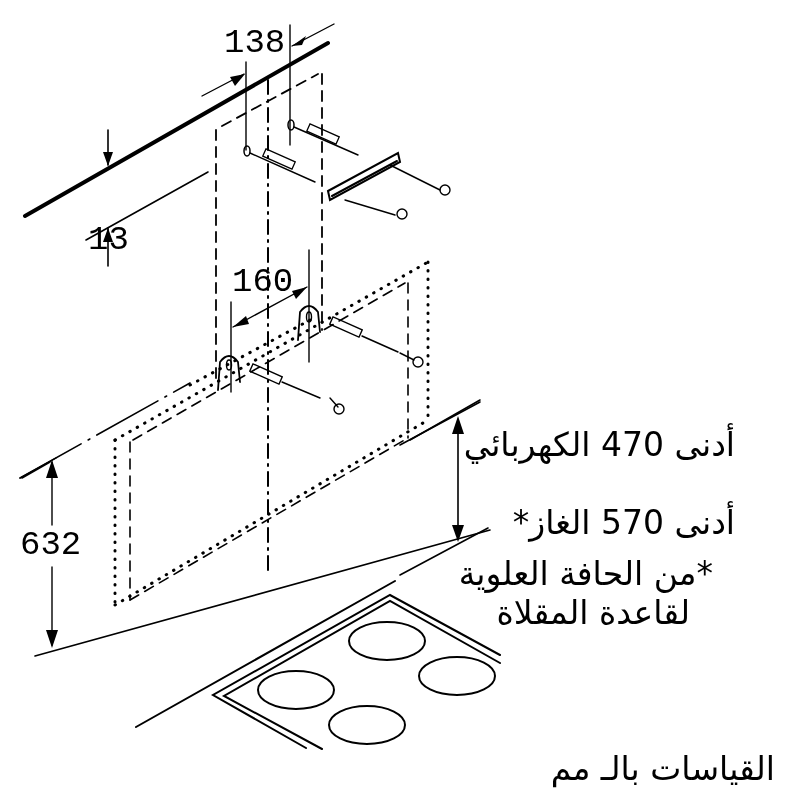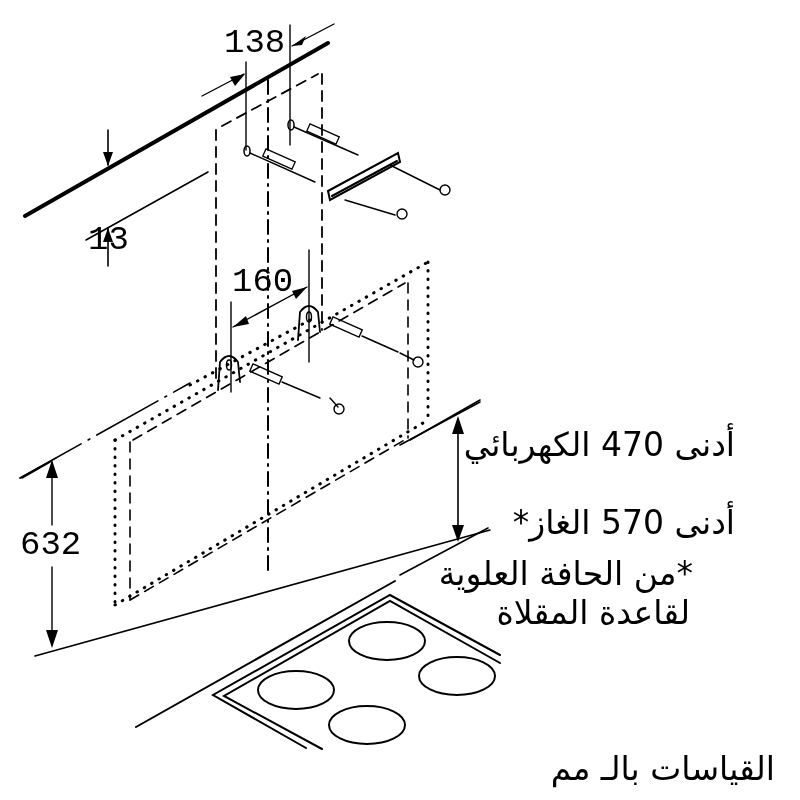--- a/index.html
+++ b/index.html
@@ -128,15 +128,15 @@
   </g>
 </svg>
 
 <div class="dim-label" style="left:224px; top:26px;">138</div>
 <div class="dim-label" style="left:88px; top:185px;margin-top:38px;">13</div>
 <div class="dim-label" style="left:232px; top:265px;">160</div>
 <div class="dim-label" style="left:20px; top:528px;">632</div>
 
 <div class="ar-text ar-note" style="right:65px; top:428px;">أدنى 470 الكهربائي</div>
 <div class="ar-text ar-note" style="right:65px; top:467px;margin-top:39px;">أدنى 570 الغاز*</div>
-<div class="ar-text ar-note" style="right:107px; top:557px;">*من الحافة العلوية</div>
+<div class="ar-text ar-note" style="right:87px; top:557px;">*من الحافة العلوية</div>
 <div class="ar-text ar-note" style="right:110px; top:596px;text-align:right;">لقاعدة المقلاة</div>
 <div class="ar-text ar-units" style="right:25px; top:752px;">القياسات بالـ مم</div>
 
 </body></html>

